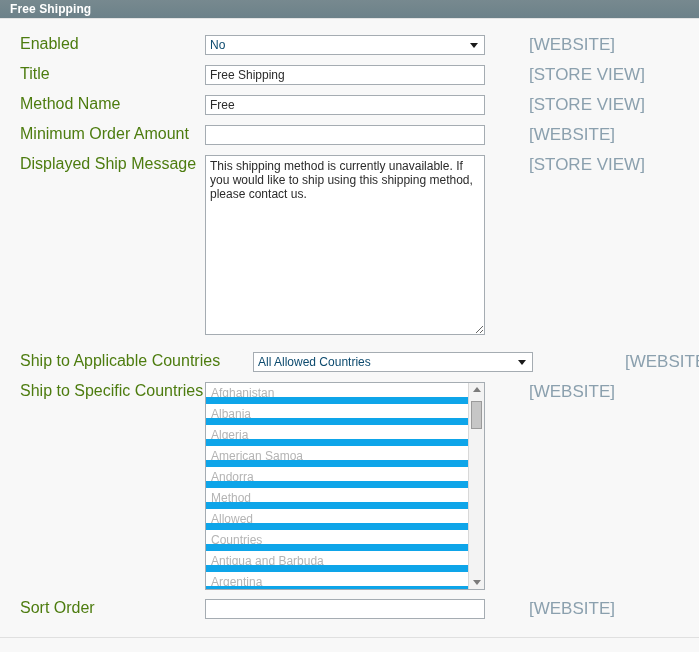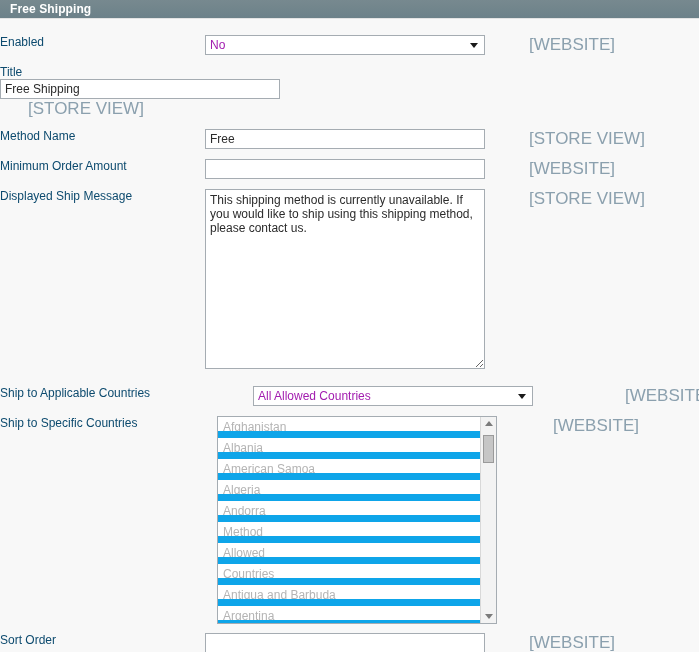--- a/index.html
+++ b/index.html
@@ -41,23 +41,24 @@
   .field-row {
     display: flex;
     align-items: flex-start;
     padding: 0;
     position: relative;
   }
 
   .field-label {
     width: 205px;
     min-width: 205px;
-    box-sizing: border-box;
-    font-size: 12px;
-    color: #0c4a6e;
+    padding-left: 20px;
+    box-sizing: border-box;
+    font-size: 16px;
+    color: #4d7c0f;
     text-align: left;
     white-space: nowrap;
   }
 
   .field-control {
     width: 296px;
     min-width: 296px;
     box-sizing: border-box;
   }
 
@@ -84,21 +85,21 @@
   }
 
   .sel-input {
     width: 280px;
     height: 20px;
     box-sizing: border-box;
     border: 1px solid #a5acb2;
     background: #ffffff;
     font-family: "Liberation Sans", sans-serif;
     font-size: 12px;
-    color: #a21caf;
+    color: #0c4a6e;
     padding: 0 20px 0 4px;
     outline: none;
     border-radius: 0;
     -webkit-appearance: none;
     -moz-appearance: none;
     appearance: none;
     position: relative;
   }
   .select-wrap {
     position: relative;
@@ -228,21 +229,21 @@
       <div class="select-wrap">
         <select class="sel-input">
           <option selected="">No</option>
         </select>
         <span class="sel-arrow"></span>
       </div>
     </div>
     <div class="field-scope">[WEBSITE]</div>
   </div>
 
-  <div class="field-row" style="padding-top:10px;flex-direction:column;">
+  <div class="field-row" style="padding-top:10px;">
     <div class="field-label">Title</div>
     <div class="field-control">
       <input class="txt-input" type="text" value="Free Shipping" style="">
     </div>
     <div class="field-scope">[STORE VIEW]</div>
   </div>
 
   <div class="field-row" style="padding-top:10px;">
     <div class="field-label">Method Name</div>
     <div class="field-control">
@@ -273,29 +274,29 @@
       <div class="select-wrap">
         <select class="sel-input">
           <option selected="">All Allowed Countries</option>
         </select>
         <span class="sel-arrow"></span>
       </div>
     </div>
     <div class="field-scope">[WEBSITE]</div>
   </div>
 
-  <div class="field-row" style="padding-top:10px;gap:12px;">
+  <div class="field-row" style="padding-top:10px;">
     <div class="field-label">Ship to Specific Countries</div>
     <div class="field-control">
       <div class="listbox">
         <ul class="listbox-items" id="country-list">
             <li>Afghanistan</li>
             <li>Albania</li>
+            <li>Algeria</li>
             <li>American Samoa</li>
-            <li>Algeria</li>
             <li>Andorra</li>
             <li>Method</li>
             <li>Allowed</li>
             <li>Countries</li>
             <li>Antigua and Barbuda</li>
             <li>Argentina</li>
           </ul>
         <div class="listbox-scroll">
           <div class="sb-arrow up">
               <i></i>

